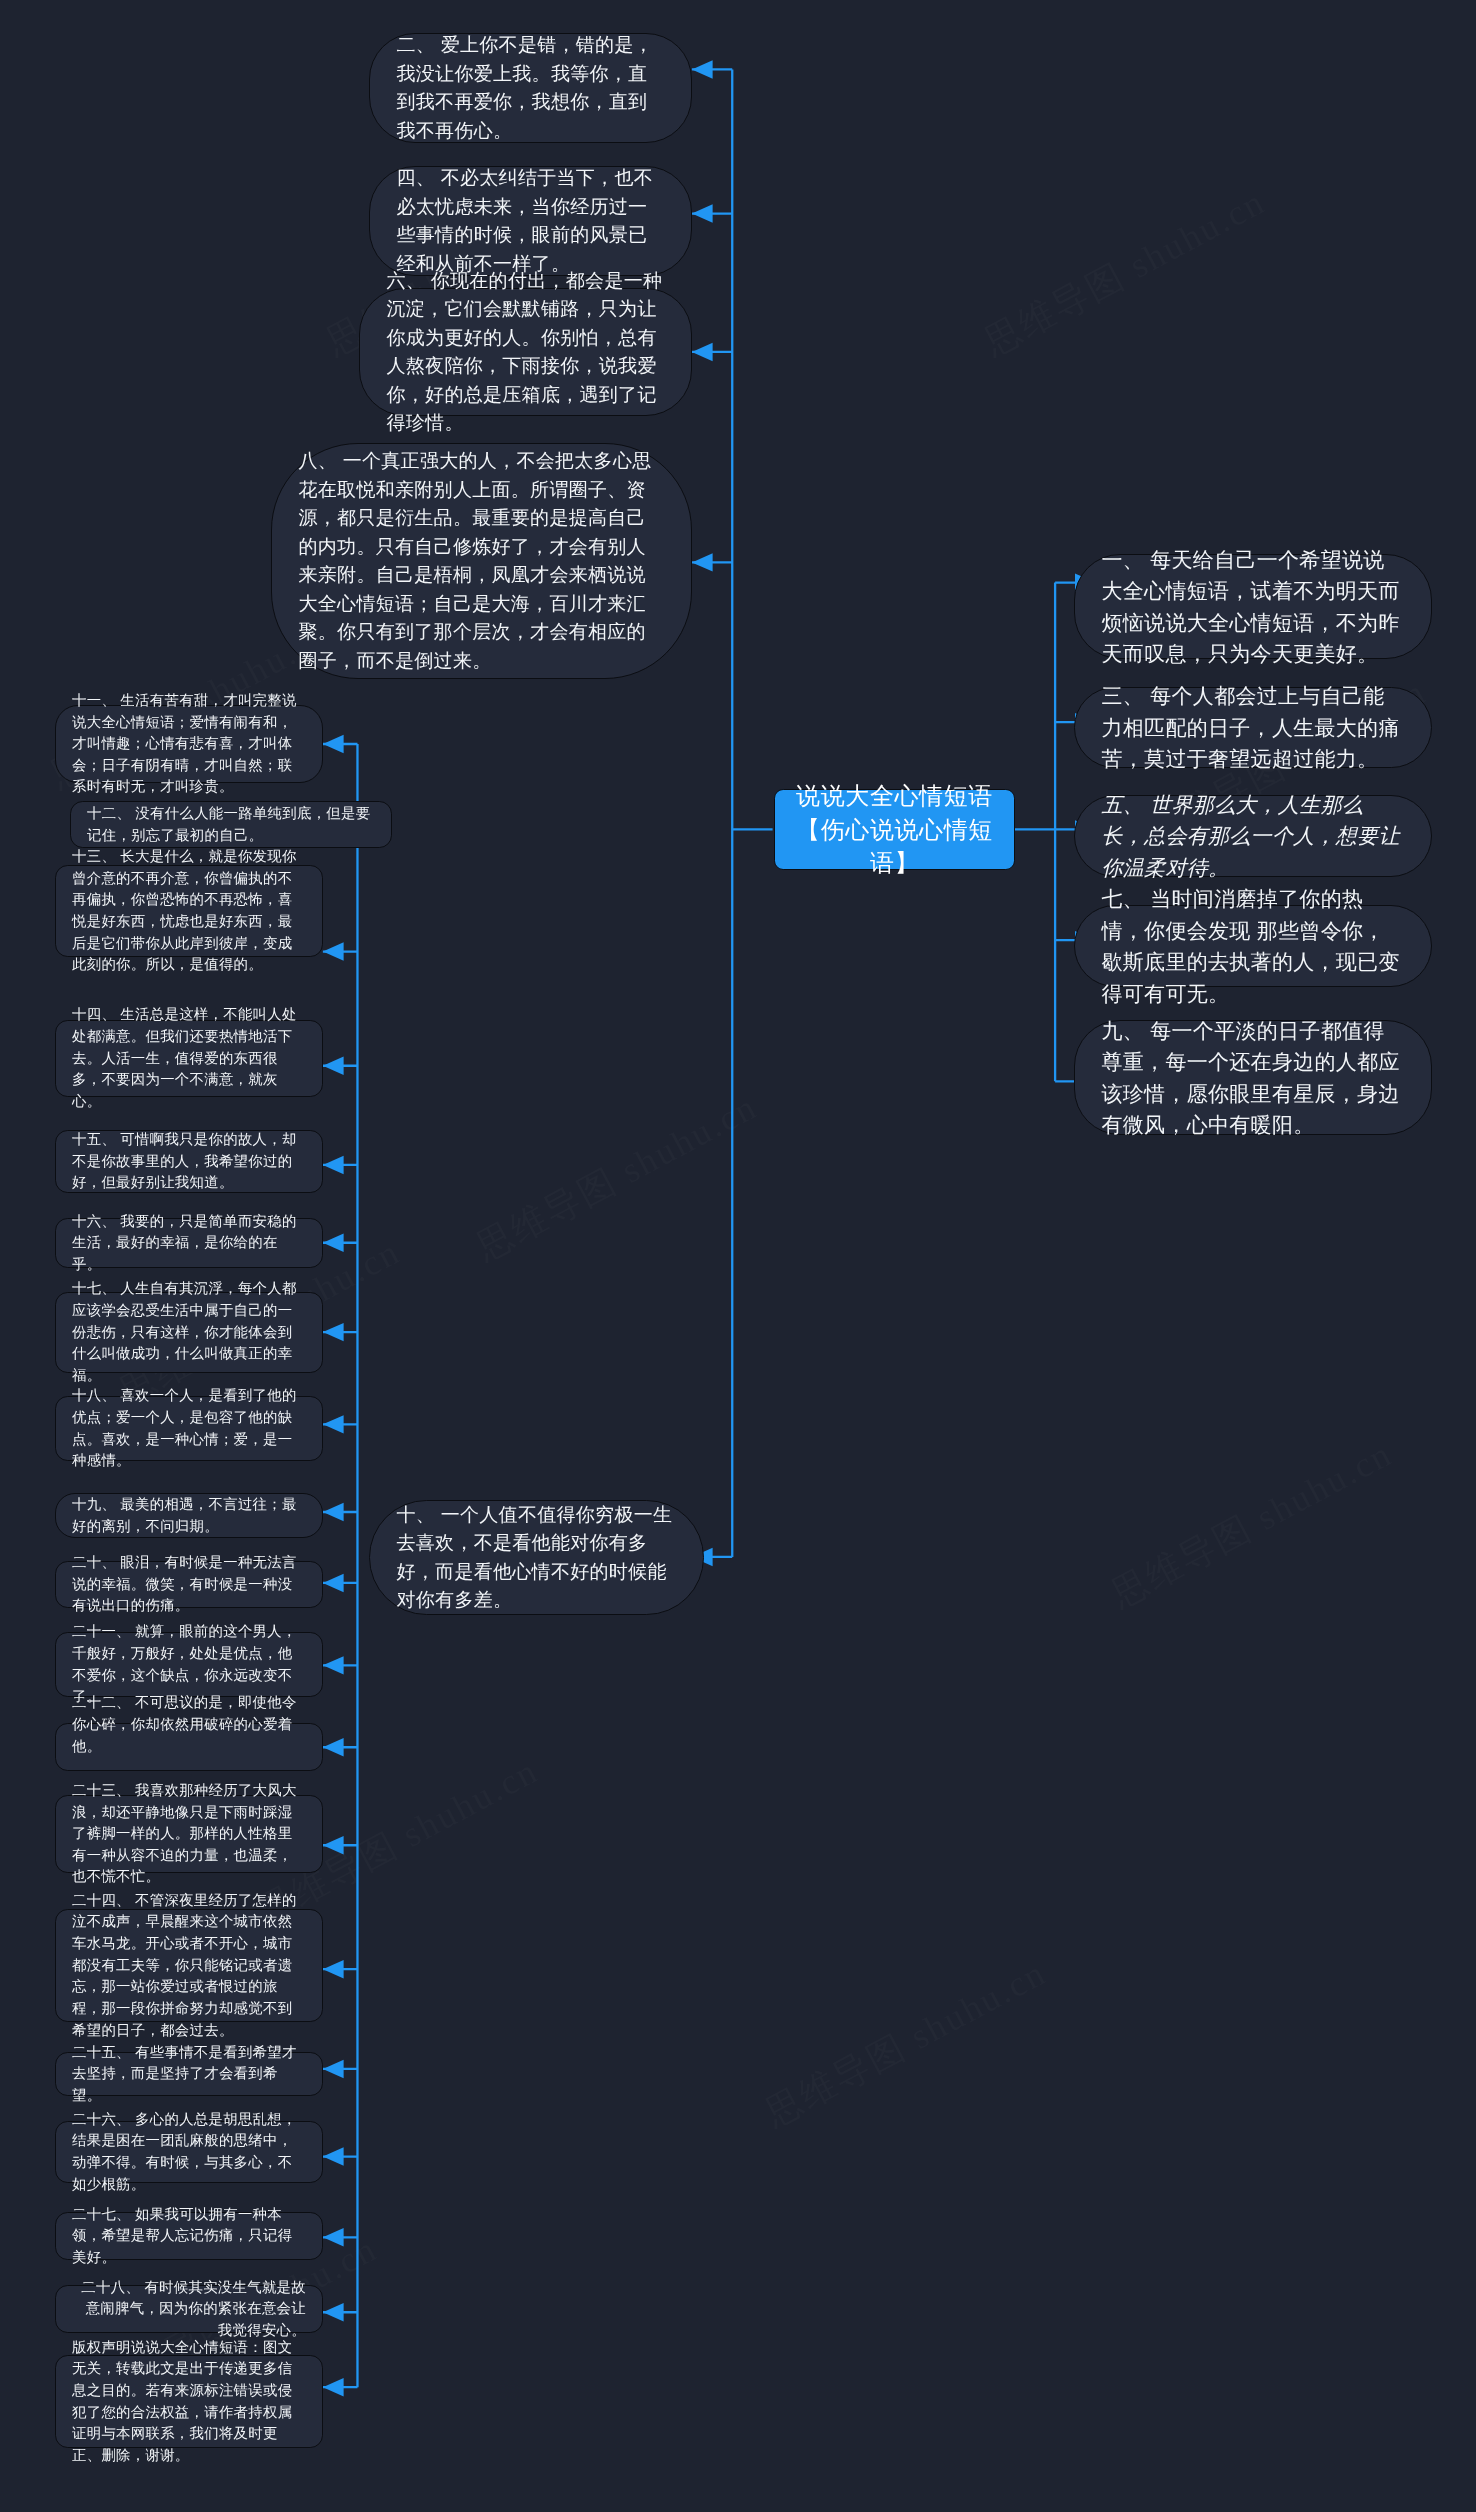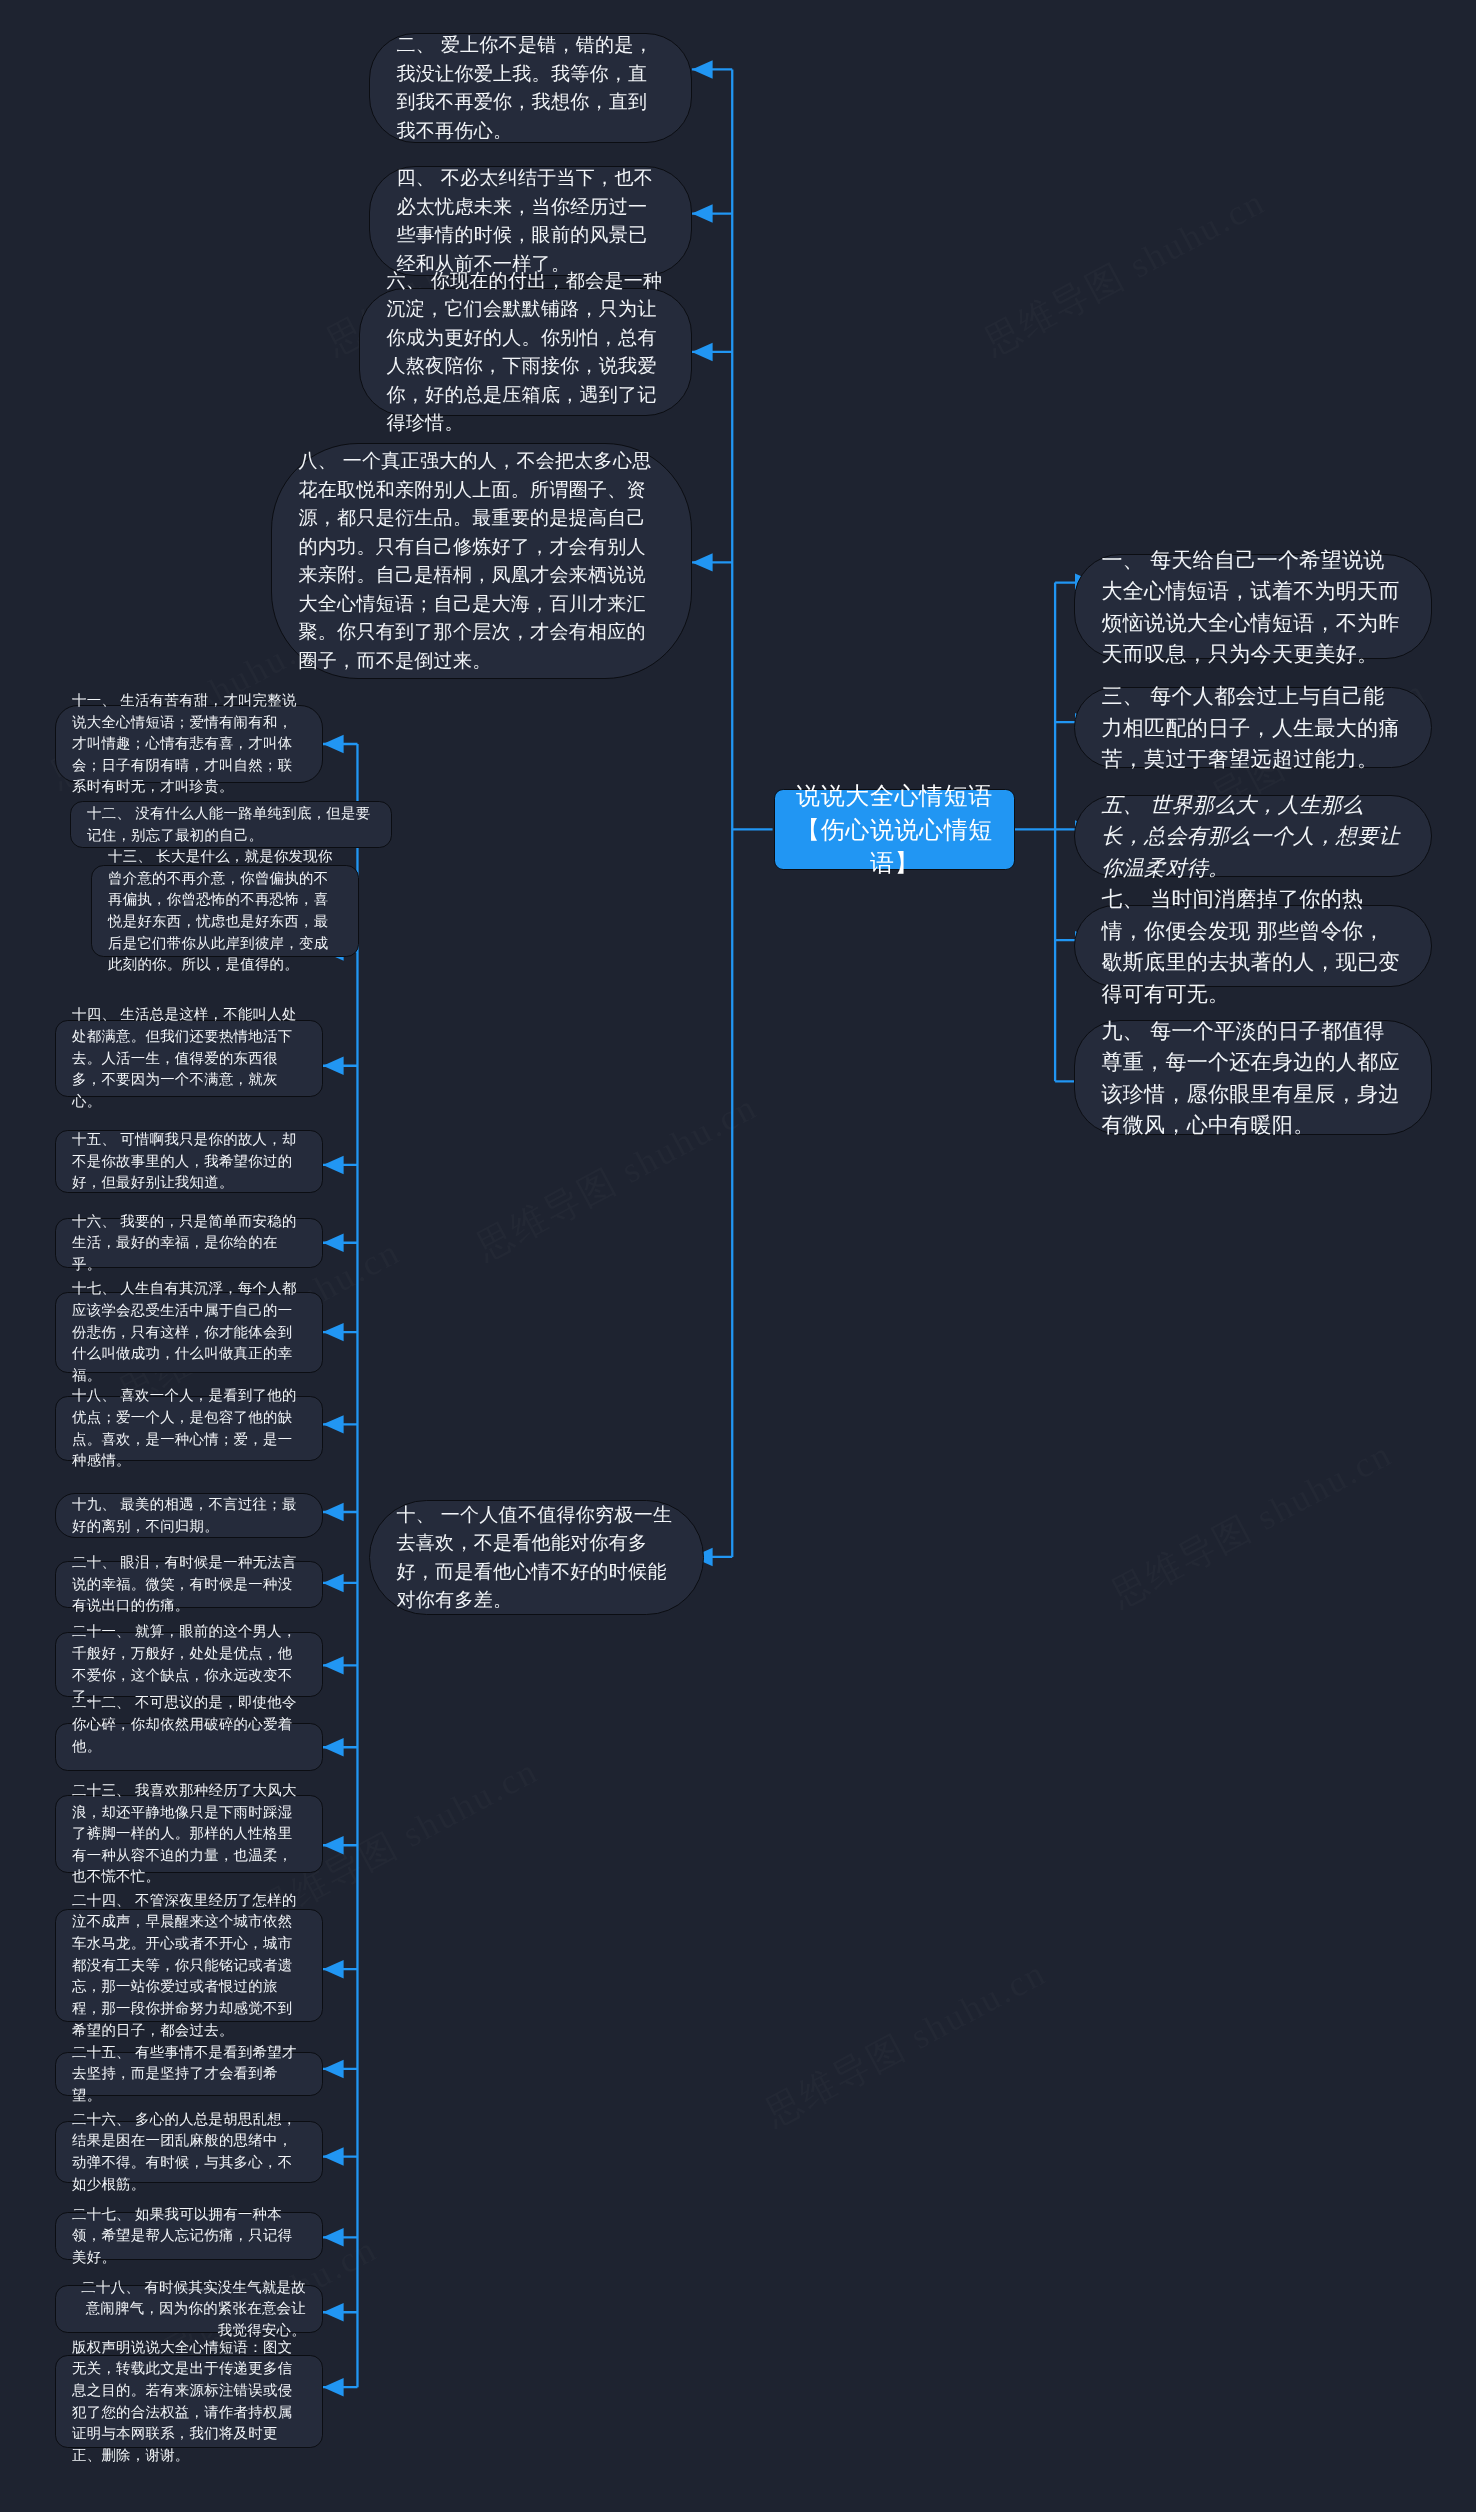--- a/index.html
+++ b/index.html
@@ -200,21 +200,21 @@
 </div>
 
 <div class="node rounded-sm fs-sm pad-c" style="left:55px; top:705px; width:268px; height:78px;border-radius:23px;">
   <span class="txt">十一、 生活有苦有甜，才叫完整说说大全心情短语；爱情有闹有和，才叫情趣；心情有悲有喜，才叫体会；日子有阴有晴，才叫自然；联系时有时无，才叫珍贵。</span>
 </div>
 
 <div class="node rounded-sm fs-sm pad-c" style="left:70px; top:801px; width:322px; height:47px;">
   <span class="txt">十二、 没有什么人能一路单纯到底，但是要记住，别忘了最初的自己。</span>
 </div>
 
-<div class="node rounded-sm fs-sm pad-c" style="left:55px; top:865px; width:268px; height:92px;margin-left:36px;">
+<div class="node rounded-sm fs-sm pad-c" style="left:55px; top:865px; width:268px; height:92px;">
   <span class="txt">十三、 长大是什么，就是你发现你曾介意的不再介意，你曾偏执的不再偏执，你曾恐怖的不再恐怖，喜悦是好东西，忧虑也是好东西，最后是它们带你从此岸到彼岸，变成此刻的你。所以，是值得的。</span>
 </div>
 
 <div class="node rounded-sm fs-sm pad-c" style="left:55px; top:1020px; width:268px; height:77px;">
   <span class="txt">十四、 生活总是这样，不能叫人处处都满意。但我们还要热情地活下去。人活一生，值得爱的东西很多，不要因为一个不满意，就灰心。</span>
 </div>
 
 <div class="node rounded-sm fs-sm pad-c" style="left:55px; top:1130px; width:268px; height:63px;">
   <span class="txt">十五、 可惜啊我只是你的故人，却不是你故事里的人，我希望你过的好，但最好别让我知道。</span>
 </div>

